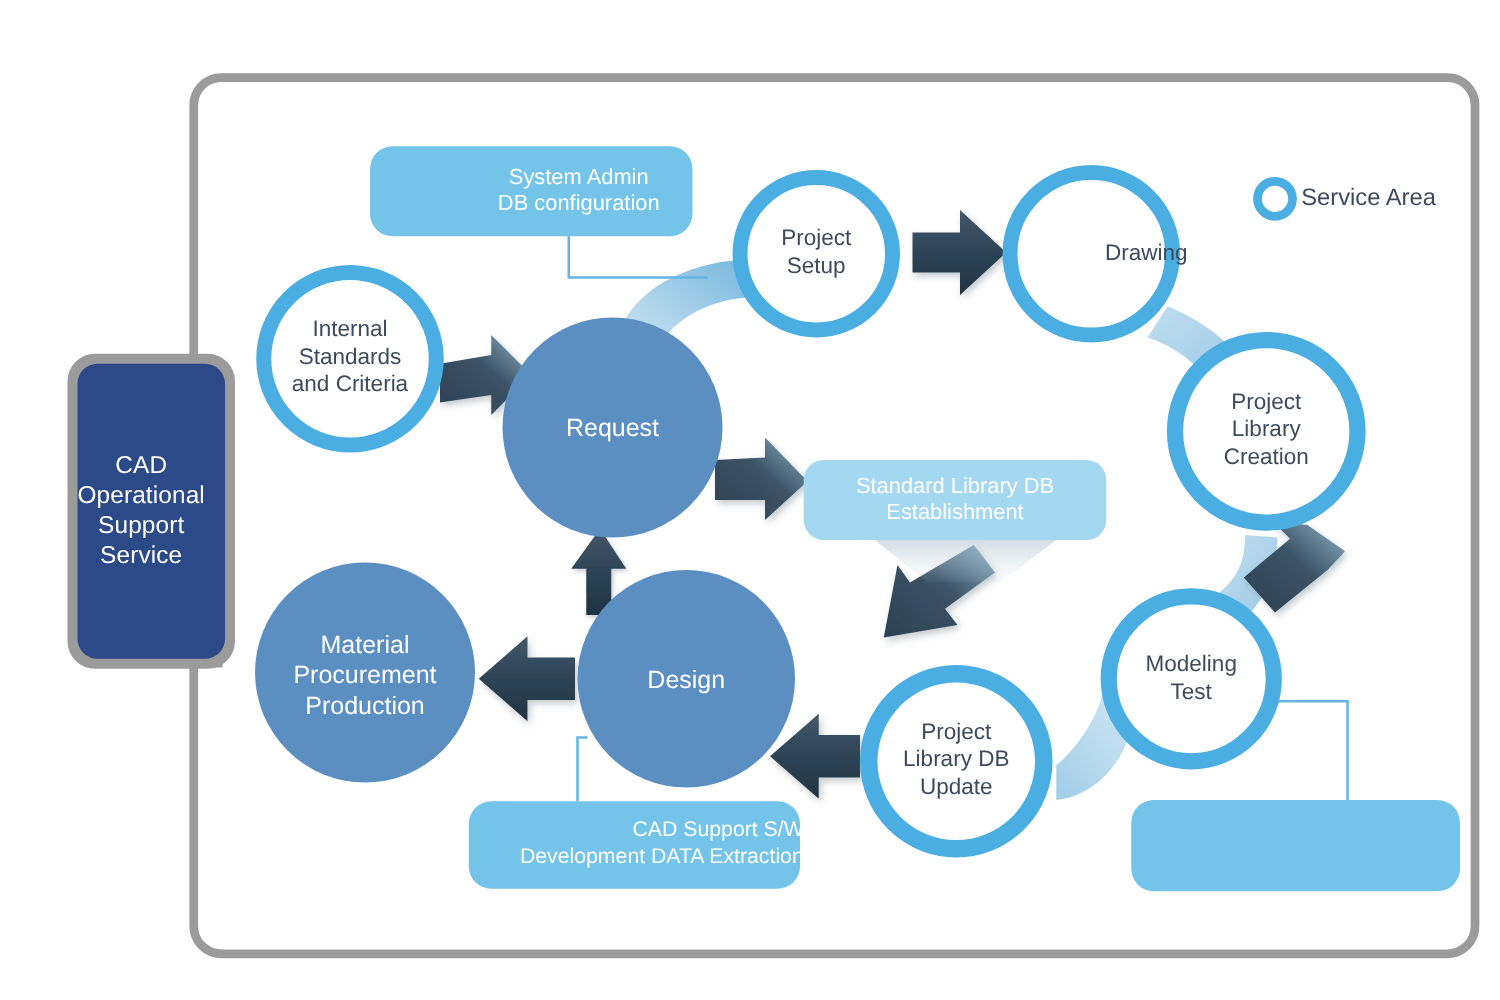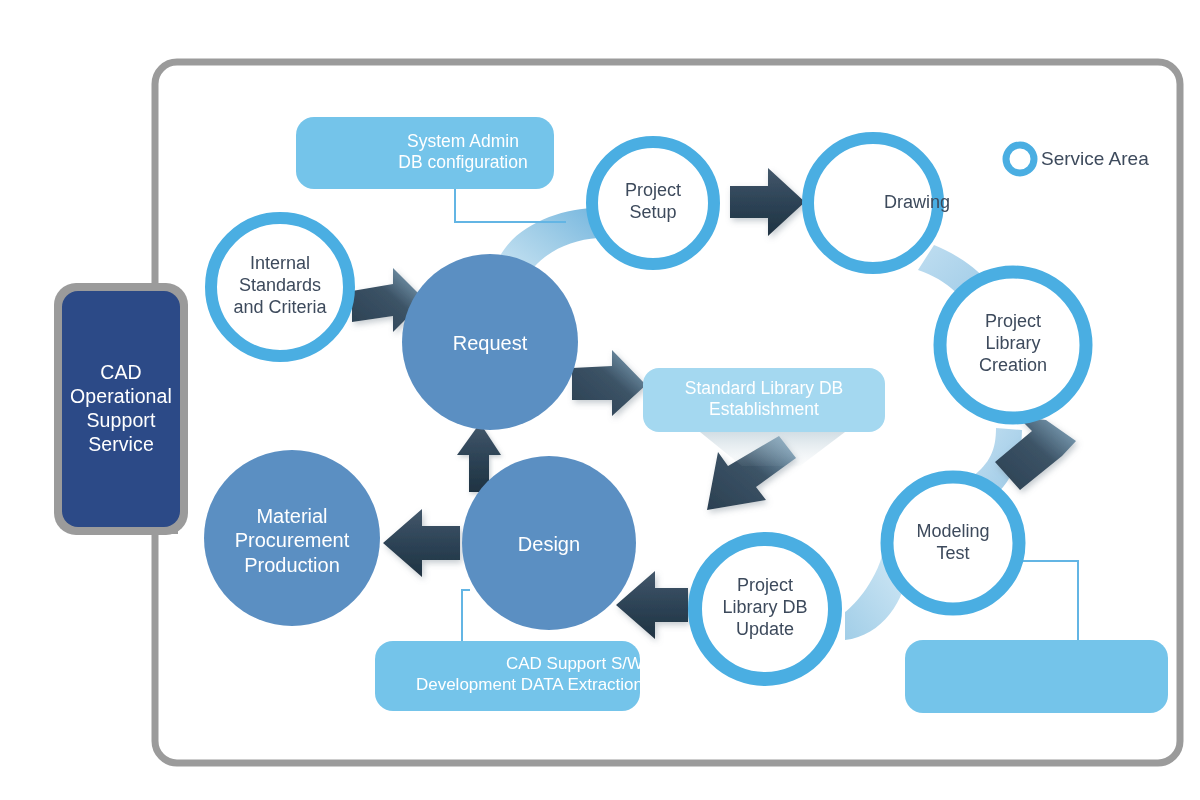--- a/index.html
+++ b/index.html
@@ -11,21 +11,21 @@
     overflow:hidden;
     position:relative;
   }
   #stage{position:absolute;left:0;top:0;width:1200px;height:800px;}
   svg.layer{position:absolute;left:0;top:0;width:1200px;height:800px;}
   .txt{position:absolute;text-align:center;line-height:1.22;}
 
   
   .side-label{
     left:62px;top:291px;width:118px;height:236px;
-    display:flex;align-items:center;justify-content:center;
+    display:flex;align-items:center;justify-content:flex-start;
     color:#ffffff;font-size:19.5px;letter-spacing:.1px;
   }
 
   
   .ring-label{color:#3d4a5c;font-size:18px;}
   
   .solid-label{color:#ffffff;font-size:20px;}
   
   .box-label{color:#ffffff;font-size:17.5px;}
   .box-label.small{font-size:17px;text-align:right;}

